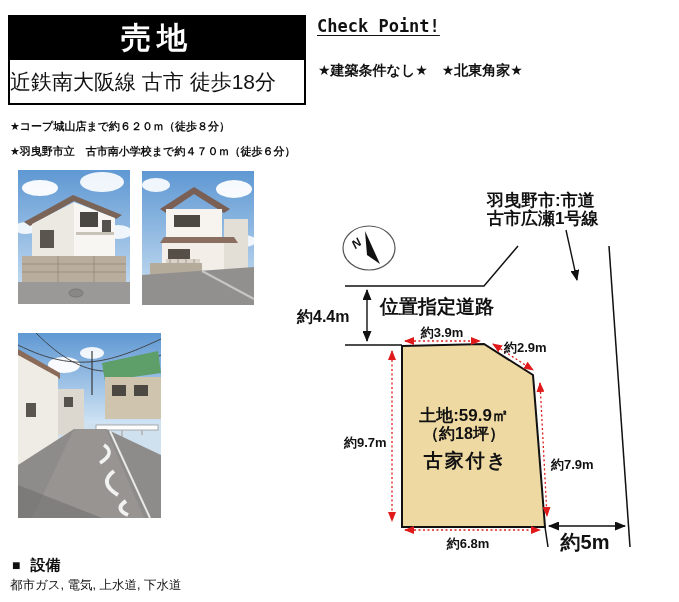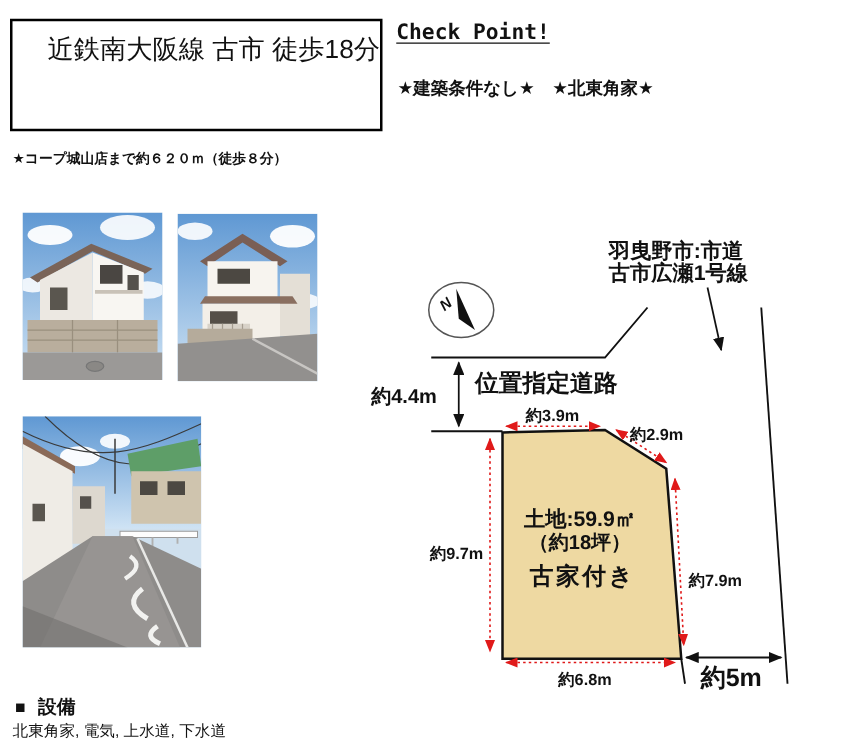--- a/index.html
+++ b/index.html
@@ -3,21 +3,21 @@
 <meta charset="utf-8">
 <style>
   html,body{margin:0;padding:0;background:#fff;}
   .page{position:relative;width:679px;height:602px;background:#fff;overflow:hidden;
         font-family:"Liberation Sans","DejaVu Sans",sans-serif;color:#111;}
   .abs{position:absolute;}
   
   .title-box{left:8px;top:15px;width:298px;height:90px;border:2px solid #000;box-sizing:border-box;background:#fff;}
   .title-black{height:43px;background:#000;color:#fff;display:flex;align-items:center;justify-content:center;
                font-size:30px;font-weight:600;letter-spacing:6px;}
-  .title-white{height:43px;display:flex;align-items:center;justify-content:flex-end;
+  .title-white{height:43px;display:flex;align-items:center;justify-content:flex-start;
                font-size:21px;font-weight:500;white-space:nowrap;}
   .checkpoint-title{left:317px;top:16px;font-family:"DejaVu Sans Mono","Liberation Mono",monospace;
                     font-size:17px;font-weight:bold;text-decoration:underline;text-underline-offset:3px;}
   .checkpoint-stars{left:318px;top:62px;font-size:14px;font-weight:600;white-space:nowrap;}
   .highlight{left:10px;font-size:11px;font-weight:600;white-space:nowrap;}
   .h1{top:119px;}
   .h2{top:144px;}
   
   .photo{overflow:hidden;background:#cfe0ee;}
   .p1{left:18px;top:170px;width:112px;height:134px;}
@@ -37,29 +37,33 @@
   .fac-head{left:12px;top:556px;font-size:15px;font-weight:bold;text-align:right;}
   .fac-head .sq{font-size:14px;margin-right:10px;}
   .fac-items{left:10px;top:577px;font-size:12.5px;}
 </style>
 </head>
 <body>
 
 <div class="page">
 
   <div class="abs title-box">
+    <div class="title-black">
+      <span>売地</span>
+    </div>
     <div class="title-white">
       <span>近鉄南大阪線 古市 徒歩18分</span>
     </div>
   </div>
 
   <div class="abs checkpoint-stars">★建築条件なし★　★北東角家★</div>
   <div class="abs checkpoint-title">Check Point!</div>
 
   <div class="abs highlight h1">★コープ城山店まで約６２０ｍ（徒歩８分）</div>
+  <div class="abs highlight h2">★羽曳野市立　古市南小学校まで約４７０ｍ（徒歩６分）</div>
 
   <div class="abs photo p1">
     <svg width="112" height="134" viewBox="0 0 112 134">
       <defs>
         <linearGradient id="sky1" x1="0" y1="0" x2="0" y2="1">
           <stop offset="0" stop-color="#5f98d3"></stop>
             <stop offset="1" stop-color="#cfe3f4"></stop>
         </linearGradient>
       </defs>
       <rect x="0" y="0" width="112" height="134" fill="url(#sky1)"></rect>
@@ -195,15 +199,15 @@
     <line class="dimline" x1="405" y1="530" x2="540" y2="530" stroke="#e01a1a" marker-start="url(#mRs)" marker-end="url(#mR)"></line>
     <text x="468" y="548" class="dtxt s13" text-anchor="middle" fill="#e01a1a">約6.8m</text>
 
     <line x1="549" y1="526" x2="625" y2="526" stroke="#111" stroke-width="1.5" marker-start="url(#mBs)" marker-end="url(#mB)"></line>
     <text x="585" y="549" class="dtxt s20" text-anchor="middle">約5m</text>
   </svg>
 
   <div class="abs fac-head">
     <span class="sq">■</span><span>設備</span>
   </div>
-  <div class="abs fac-items">北東角家, 電気, 上水道, 下水道</div>
+  <div class="abs fac-items">都市ガス, 電気, 上水道, 下水道</div>
 
 </div>
 
 </body></html>

